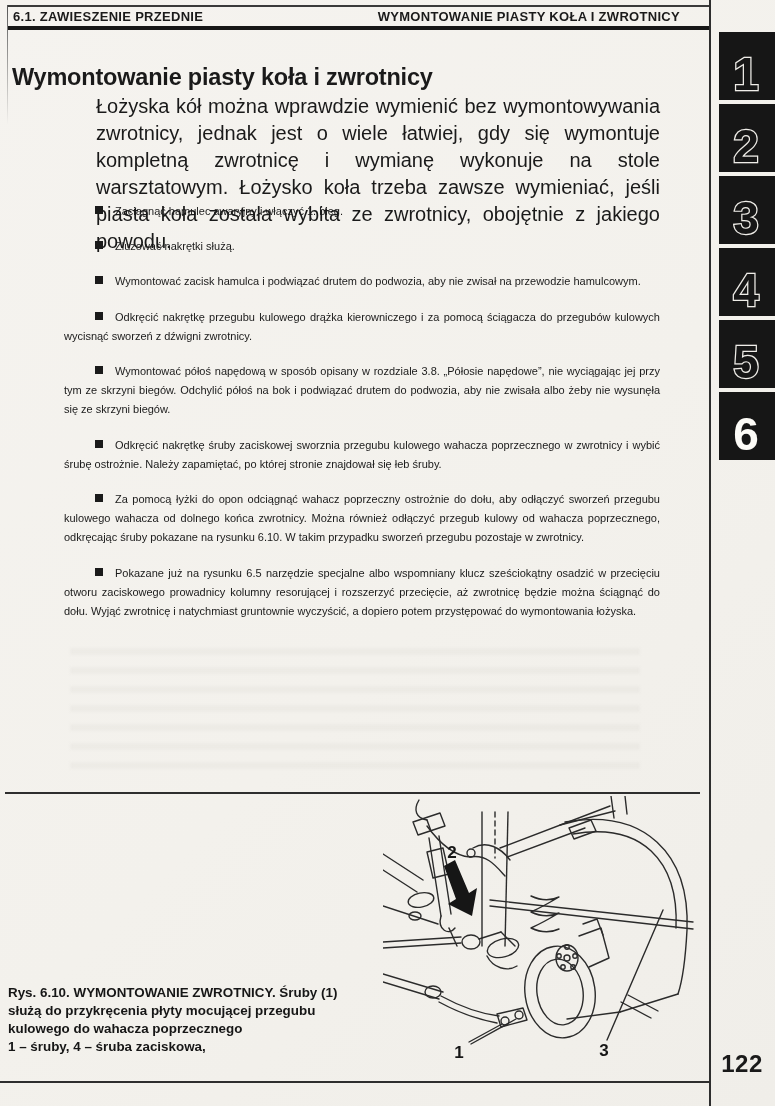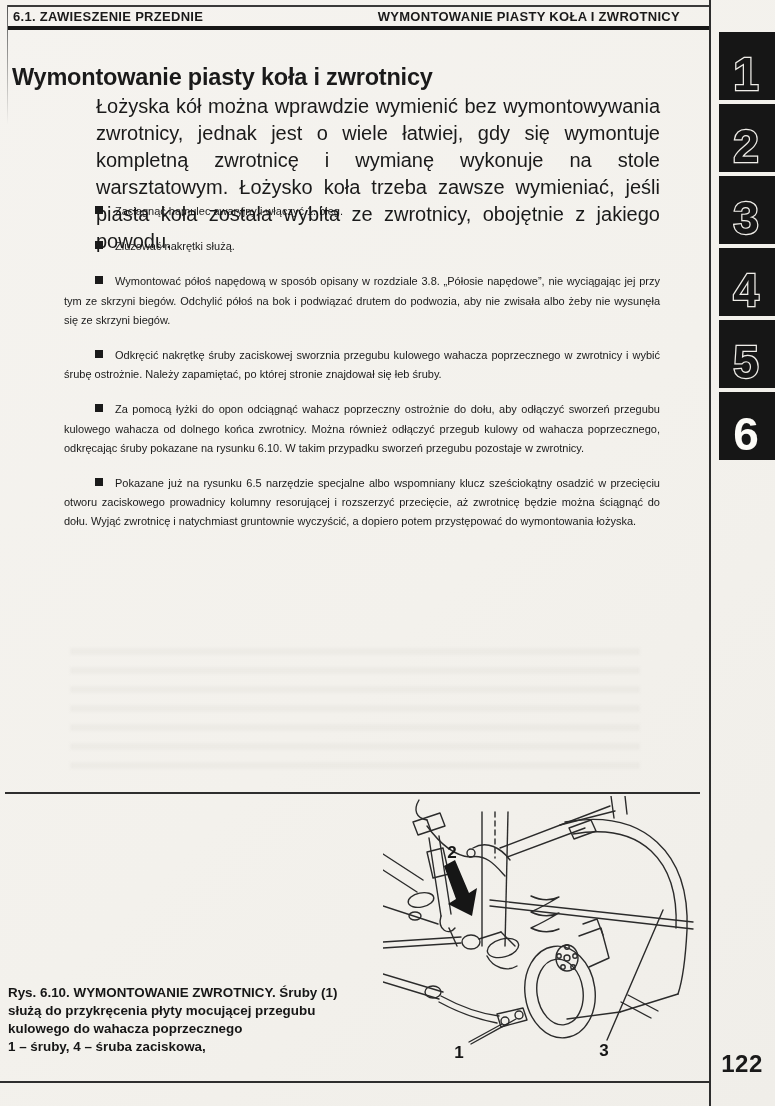--- a/index.html
+++ b/index.html
@@ -88,20 +88,22 @@
   <div class="hdr hdr-left">6.1. ZAWIESZENIE PRZEDNIE</div>
   <div class="hdr hdr-right">WYMONTOWANIE PIASTY KOŁA I ZWROTNICY</div>
 
   <h1 class="title">Wymontowanie piasty koła i zwrotnicy</h1>
 
   <p class="intro">Łożyska kół można wprawdzie wymienić bez wymontowywania zwrotnicy, jednak jest o wiele łatwiej, gdy się wymontuje kompletną zwrotnicę i wymianę wykonuje na stole warsztatowym. Łożysko koła trzeba zawsze wymieniać, jeśli piasta koła została wybita ze zwrotnicy, obojętnie z jakiego powodu.</p>
 
   <div class="oplist">
     <p class="bullet"><span class="sq"></span><span>Zaciągnąć hamulec awaryjny i włączyć 1. bieg.</span></p>
     <p class="bullet"><span class="sq"></span><span>Zluzować nakrętki służą.</span></p>
+    <p class="bullet"><span class="sq"></span><span>Wymontować zacisk hamulca i podwiązać drutem do podwozia, aby nie zwisał na przewodzie hamulcowym.</span></p>
+    <p class="bullet"><span class="sq"></span><span>Odkręcić nakrętkę przegubu kulowego drążka kierowniczego i za pomocą ściągacza do przegubów kulowych wycisnąć sworzeń z dźwigni zwrotnicy.</span></p>
     <p class="bullet"><span class="sq"></span><span>Wymontować półoś napędową w sposób opisany w rozdziale 3.8. „Półosie napędowe”, nie wyciągając jej przy tym ze skrzyni biegów. Odchylić półoś na bok i podwiązać drutem do podwozia, aby nie zwisała albo żeby nie wysunęła się ze skrzyni biegów.</span></p>
     <p class="bullet"><span class="sq"></span><span>Odkręcić nakrętkę śruby zaciskowej sworznia przegubu kulowego wahacza poprzecznego w zwrotnicy i wybić śrubę ostrożnie. Należy zapamiętać, po której stronie znajdował się łeb śruby.</span></p>
     <p class="bullet"><span class="sq"></span><span>Za pomocą łyżki do opon odciągnąć wahacz poprzeczny ostrożnie do dołu, aby odłączyć sworzeń przegubu kulowego wahacza od dolnego końca zwrotnicy. Można również odłączyć przegub kulowy od wahacza poprzecznego, odkręcając śruby pokazane na rysunku 6.10. W takim przypadku sworzeń przegubu pozostaje w zwrotnicy.</span></p>
     <p class="bullet"><span class="sq"></span><span>Pokazane już na rysunku 6.5 narzędzie specjalne albo wspomniany klucz sześciokątny osadzić w przecięciu otworu zaciskowego prowadnicy kolumny resorującej i rozszerzyć przecięcie, aż zwrotnicę będzie można ściągnąć do dołu. Wyjąć zwrotnicę i natychmiast gruntownie wyczyścić, a dopiero potem przystępować do wymontowania łożyska.</span></p>
   </div>
 
   <div class="bleed"></div>
 
   <svg class="figure-svg" viewBox="0 0 327 286" aria-hidden="true">
     <g stroke="#2b2b2b" stroke-width="1.4" fill="none" stroke-linecap="round" stroke-linejoin="round">

